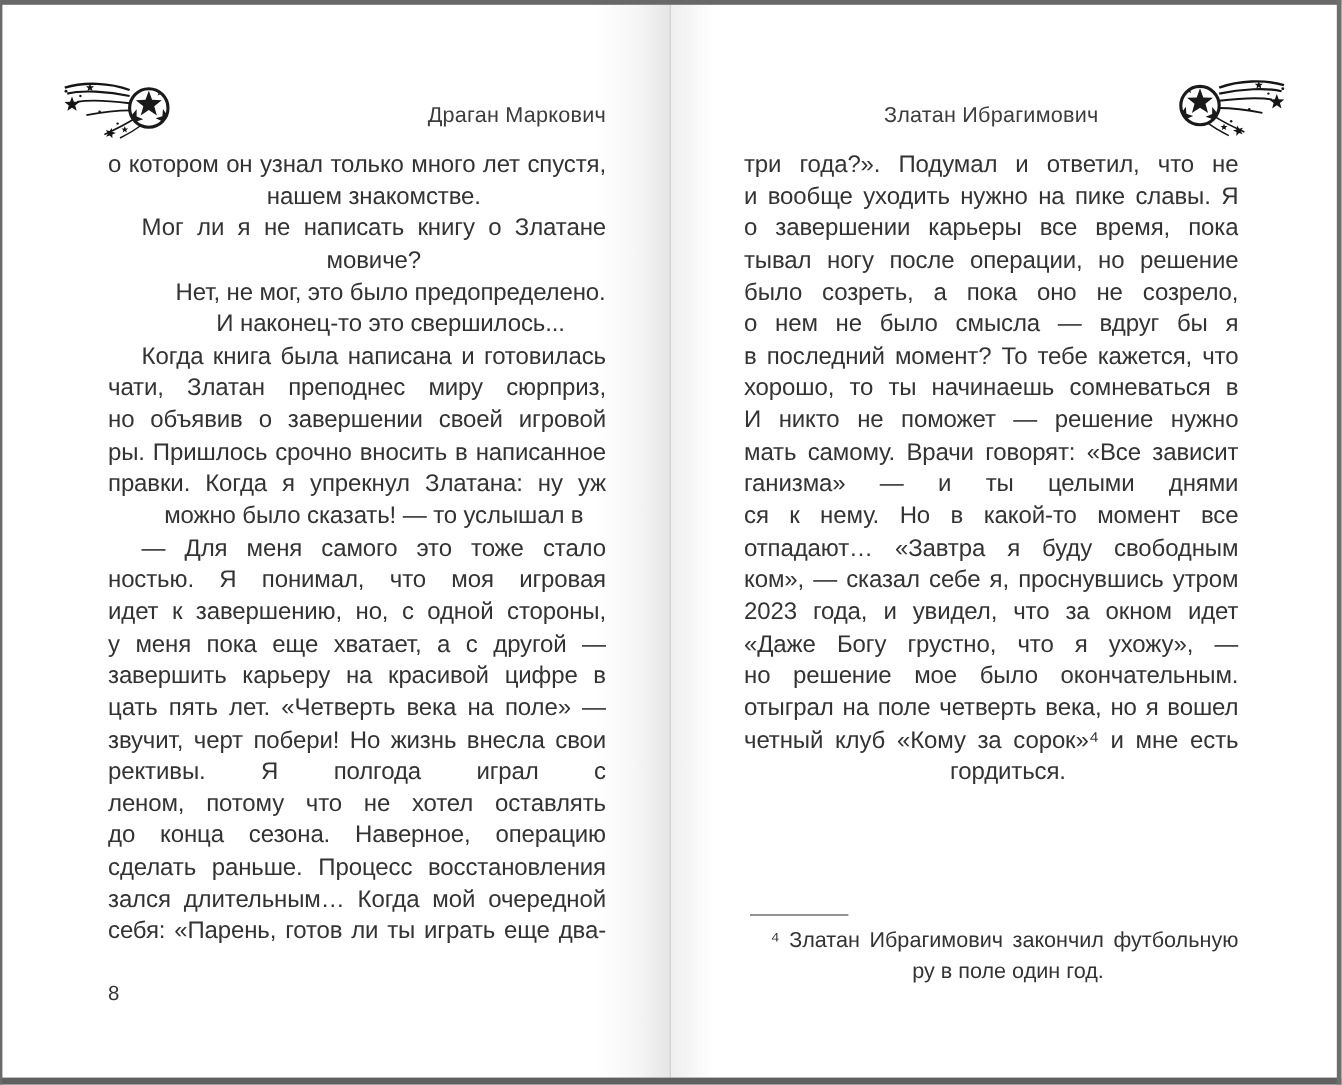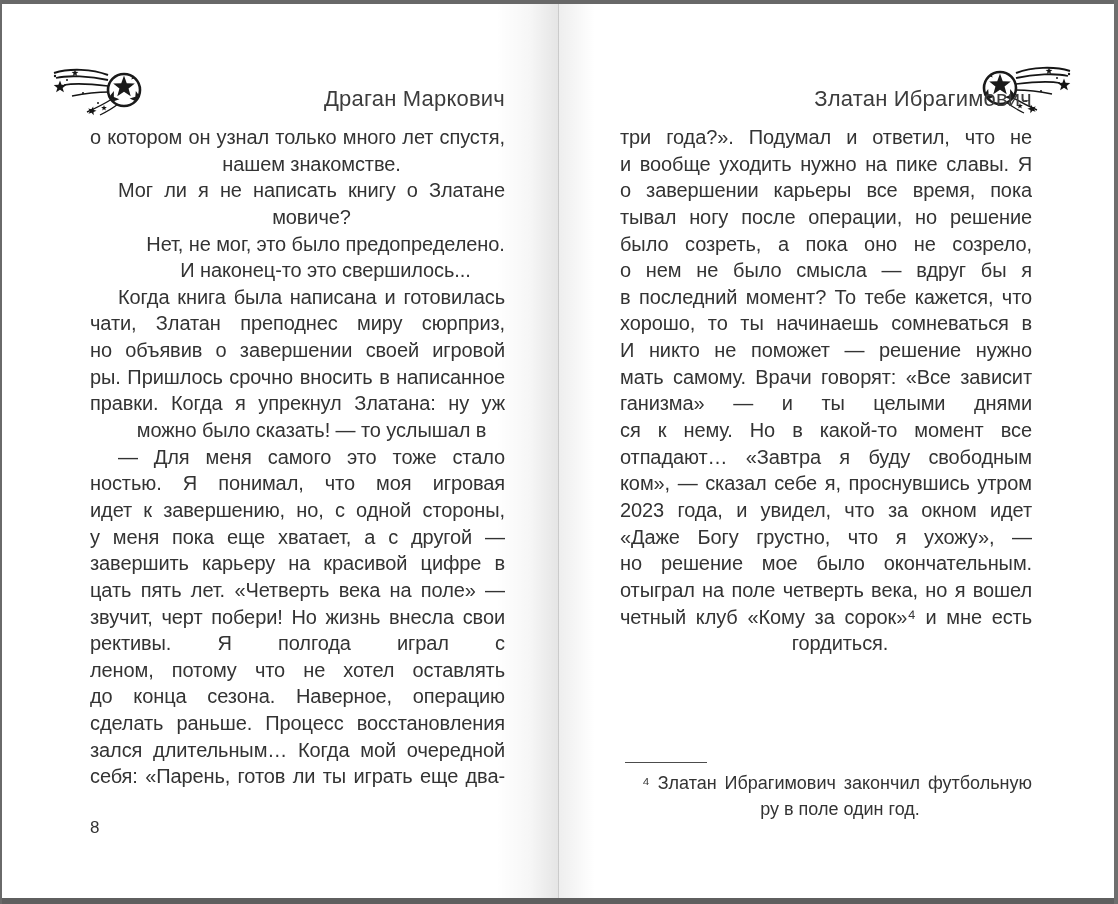--- a/index.html
+++ b/index.html
@@ -13,23 +13,23 @@
   .edge-bottom{left:0;top:898px;width:1118px;height:6px;background:#5f5f5f;}
   .edge-left{left:0;top:0;width:2px;height:904px;background:#6a6a6a;}
   .edge-right{left:1114px;top:0;width:4px;height:904px;background:#6e6e6e;}
   
   .gutter-shade-left{position:absolute;left:496px;top:4px;width:62px;height:894px;
     background:linear-gradient(to right, rgba(0,0,0,0), rgba(0,0,0,0.035) 55%, rgba(0,0,0,0.10));}
   .gutter-line{position:absolute;left:558px;top:4px;width:1px;height:894px;background:#cbcbcb;}
   .gutter-shade-right{position:absolute;left:559px;top:4px;width:36px;height:894px;
     background:linear-gradient(to right, rgba(0,0,0,0.065), rgba(0,0,0,0));}
 
-  .running-head{position:absolute;top:86px;font-size:22px;letter-spacing:0.2px;color:#3c3c3c;}
+  .running-head{position:absolute;top:86px;font-size:18px;letter-spacing:0.2px;color:#3c3c3c;}
   .running-head.left{left:90px;width:415px;text-align:right;}
-  .running-head.right{left:620px;width:412px;text-align:right;}
+  .running-head.right{left:620px;width:412px;text-align:center;}
 
   .body-text{position:absolute;top:124px;font-size:20px;letter-spacing:-0.1px;color:#333;}
   #left-body{left:90px;width:415px;}
   #right-body{left:620px;width:412px;}
 
   .line{height:26.65px;line-height:26.65px;overflow:hidden;text-align:justify;}
   .line.jl::after{content:"";display:inline-block;width:100%;height:0;}
   .line.el{text-align:center;margin-left:28px;}
   .line.ind{text-indent:28px;}
 

